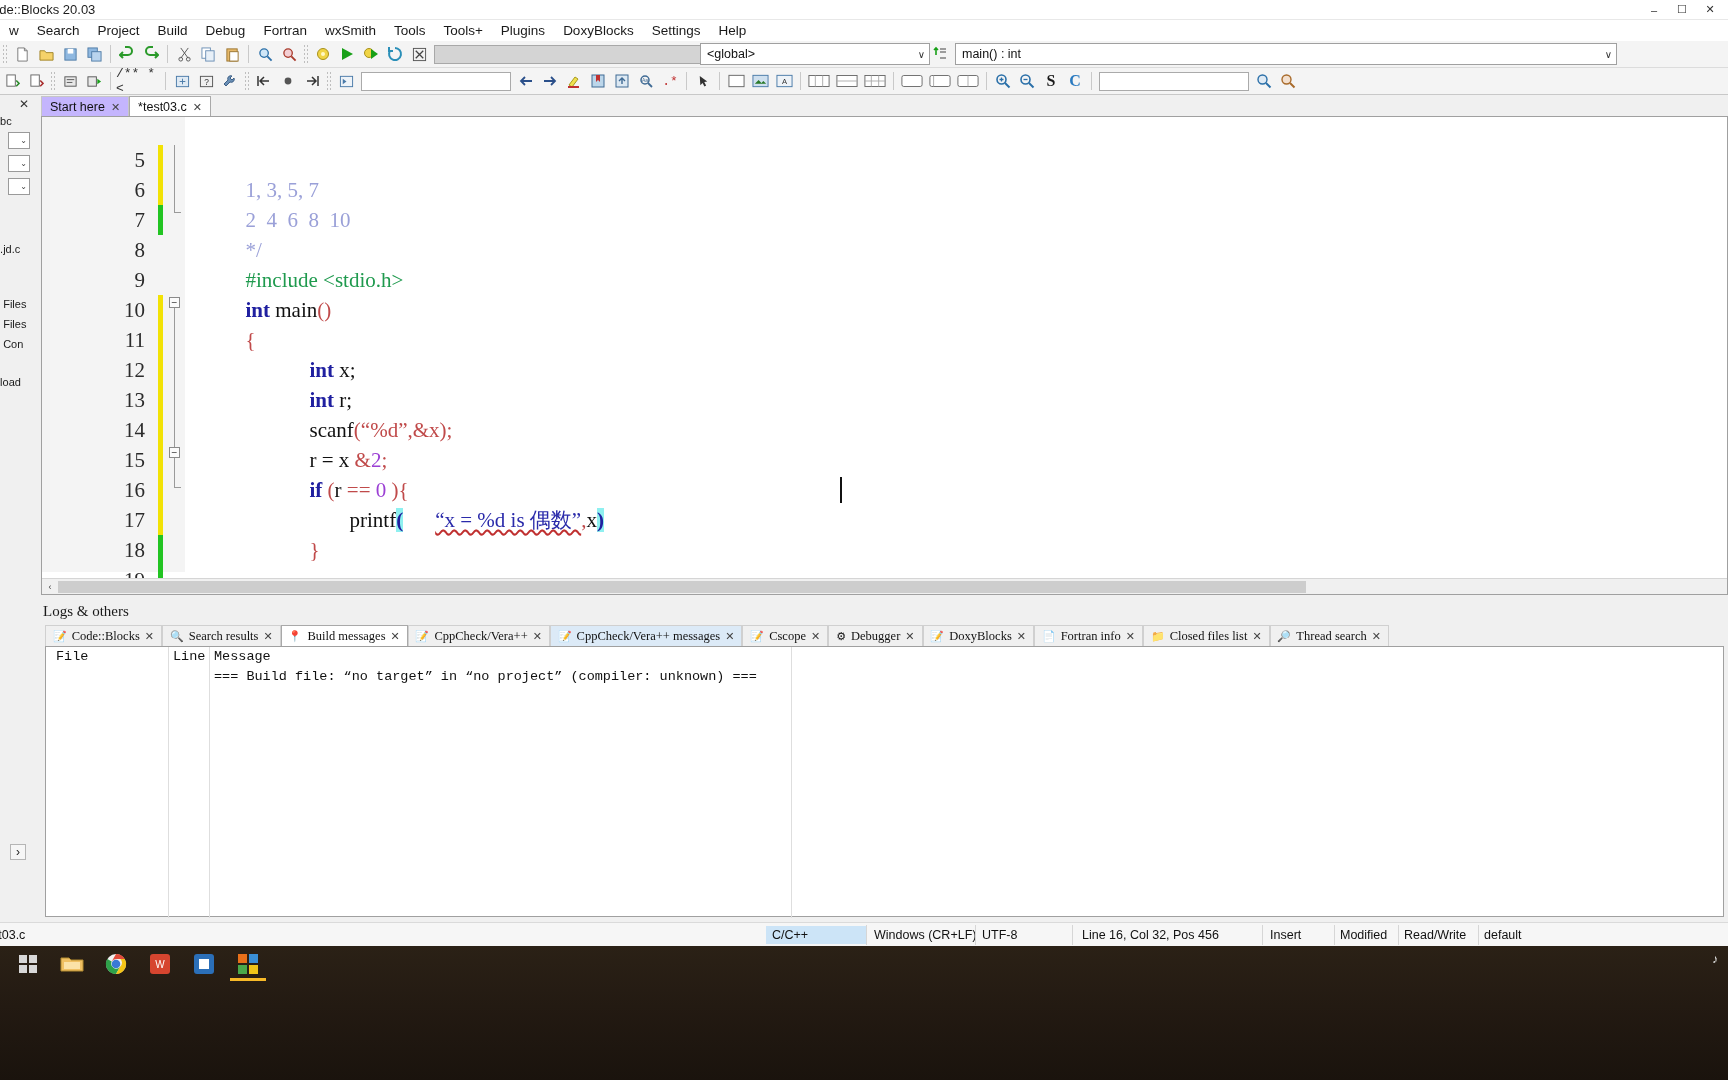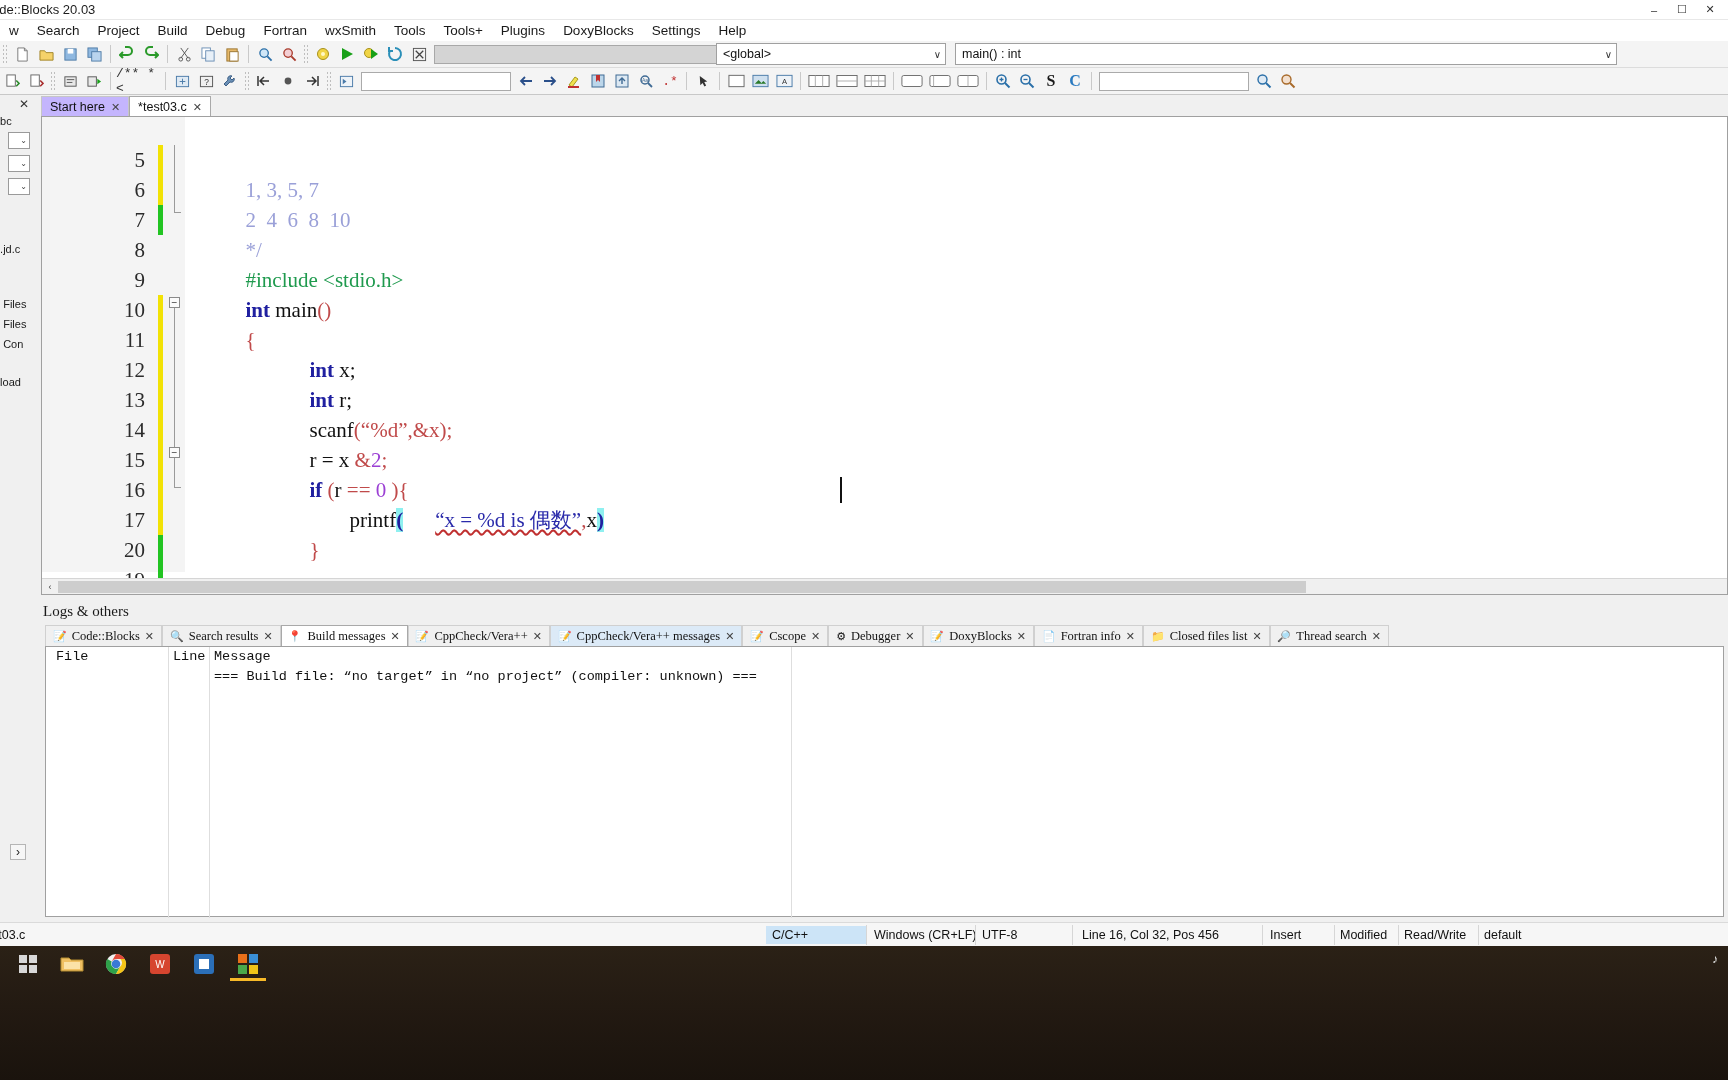--- a/index.html
+++ b/index.html
@@ -684,21 +684,21 @@
         </svg>
     </div>
     <div class="tb-btn">
       <svg width="16" height="16" viewBox="0 0 16 16">
           <circle cx="6.5" cy="6.5" r="4.5" fill="#f3e0cf" stroke="#a86a2a" stroke-width="1.4"></circle>
           <path d="M10 10l4.5 4.5" stroke="#a86a2a" stroke-width="2"></path>
         </svg>
     </div>
   </div>
 
-  <div class="scopebar" style="left:700px; width:230px;margin-left:16px;">
+  <div class="scopebar" style="left:700px; width:230px;">
     <span>&lt;global&gt;</span>
     <span class="cb-arrow">∨</span>
   </div>
   <div class="scopebar" style="left:955px; width:662px;">
     <span>main() : int</span>
     <span class="cb-arrow">∨</span>
   </div>
 
   <div class="leftdock">
     <div class="closeX">✕</div>
@@ -742,21 +742,21 @@
         <div class="lnum" style="top:118px;">8</div>
         <div class="lnum" style="top:148px;">9</div>
         <div class="lnum" style="top:178px;">10</div>
         <div class="lnum" style="top:208px;">11</div>
         <div class="lnum" style="top:238px;">12</div>
         <div class="lnum" style="top:268px;">13</div>
         <div class="lnum" style="top:298px;">14</div>
         <div class="lnum" style="top:328px;">15</div>
         <div class="lnum" style="top:358px;">16</div>
         <div class="lnum" style="top:388px;">17</div>
-        <div class="lnum" style="top:418px;">20</div>
+        <div class="lnum" style="top:418px;">18</div>
         <div class="lnum" style="top:448px;">19</div>
       </div>
 
       <div class="marginbar">
         <div class="changebar cb-yellow" style="left:3px; top:28px;  height:60px;"></div>
         <div class="changebar cb-green" style="left:3px; top:88px;  height:30px;"></div>
         <div class="changebar cb-yellow" style="left:3px; top:178px; height:150px;"></div>
         <div class="changebar cb-yellow" style="left:3px; top:328px; height:90px;"></div>
         <div class="changebar cb-green" style="left:3px; top:418px; height:50px;"></div>
       </div>

